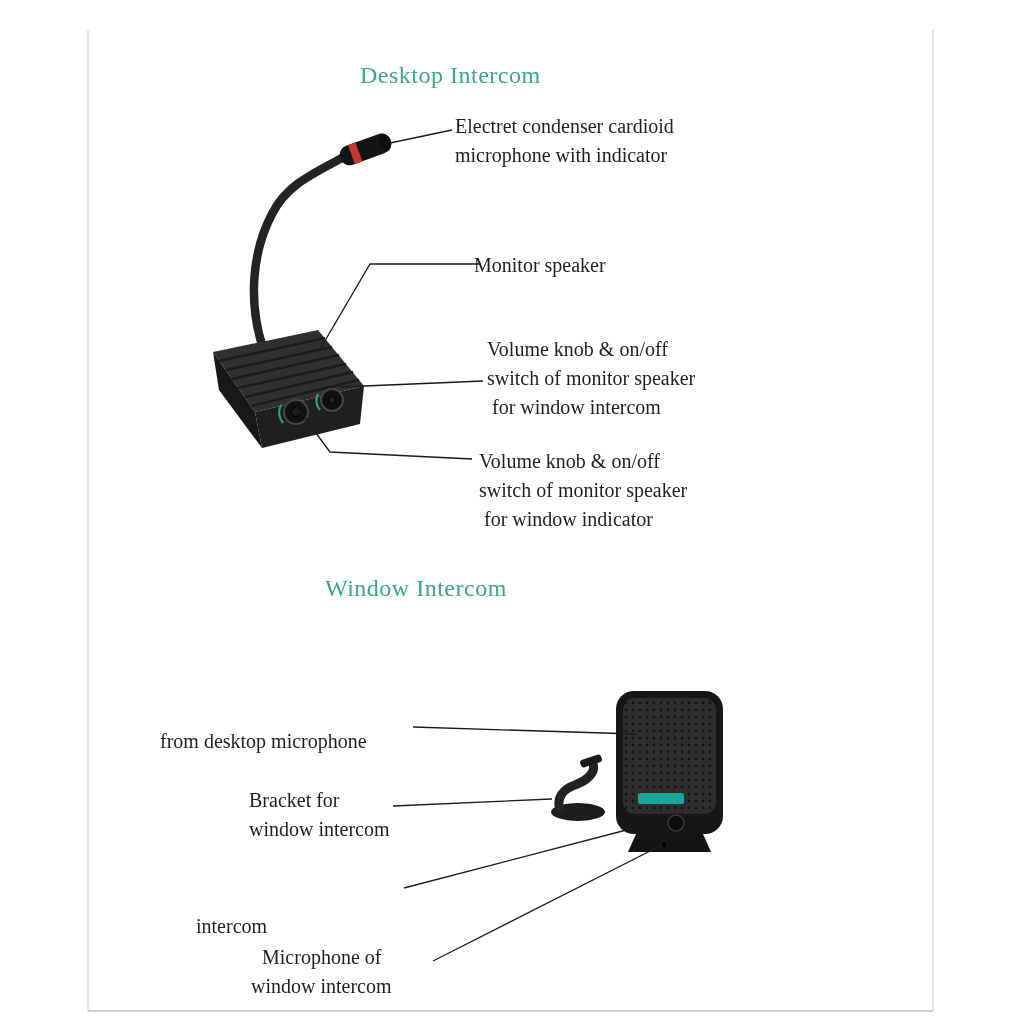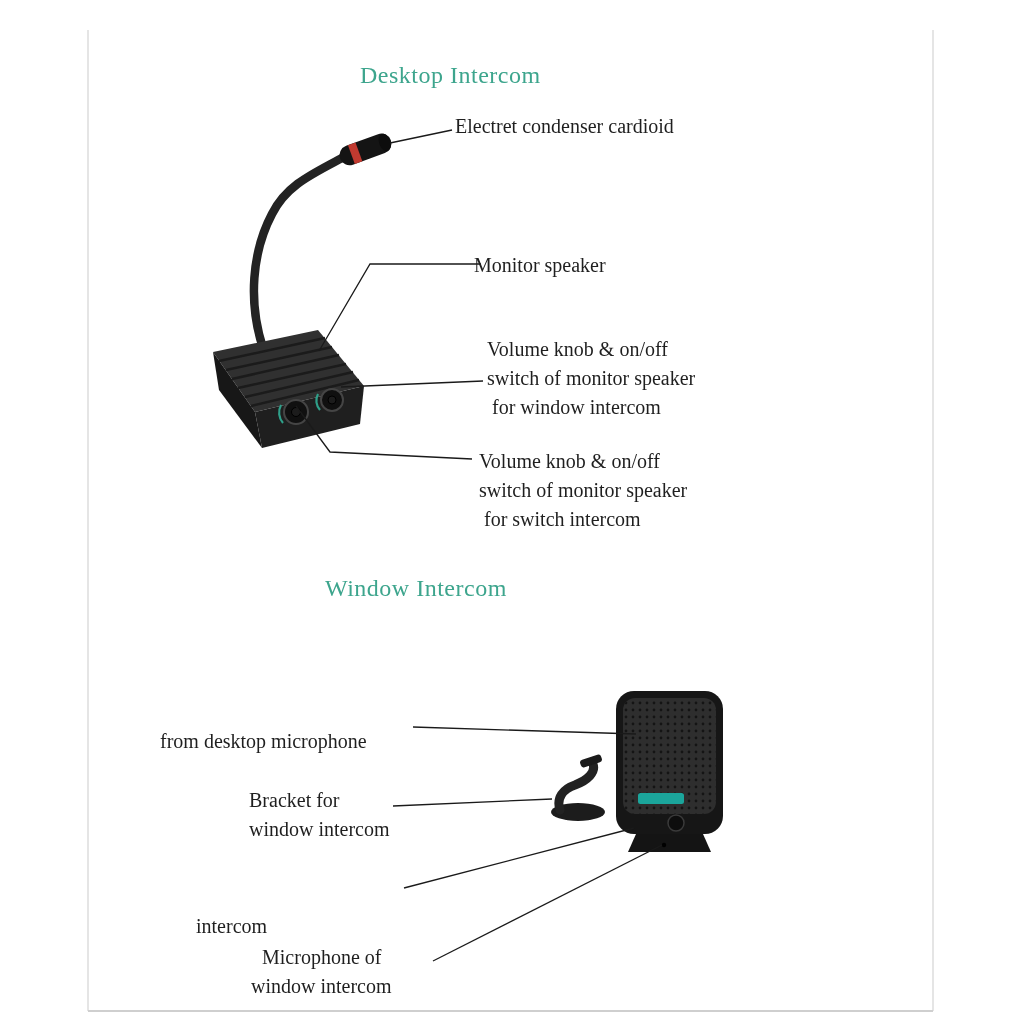--- a/index.html
+++ b/index.html
@@ -109,30 +109,31 @@
       <path d="M413,727 L636,734"></path>
       <path d="M393,806 L552,799"></path>
       <path d="M404,888 L634,828"></path>
       <path d="M433,961 L662,845"></path>
     </g>
   </svg>
 
   <div class="section-title" style="left:360px;top:62px;">Desktop Intercom</div>
 
   <div class="lbl" style="left:455px;top:112px;">Electret condenser cardioid</div>
+  <div class="lbl" style="left:455px;top:141px;">microphone with indicator</div>
 
   <div class="lbl" style="left:474px;top:251px;">Monitor speaker</div>
 
   <div class="lbl" style="left:487px;top:335px;">Volume knob &amp; on/off</div>
   <div class="lbl" style="left:487px;top:364px;">switch of monitor speaker</div>
   <div class="lbl" style="left:492px;top:393px;">for window intercom</div>
 
   <div class="lbl" style="left:479px;top:447px;">Volume knob &amp; on/off</div>
   <div class="lbl" style="left:479px;top:476px;">switch of monitor speaker</div>
-  <div class="lbl" style="left:484px;top:505px;">for switch intercom</div>
+  <div class="lbl" style="left:484px;top:505px;">for window indicator</div>
 
   <div class="section-title" style="left:325px;top:575px;">Window Intercom</div>
 
   <div class="lbl" style="left:160px;top:727px;">from desktop microphone</div>
 
   <div class="lbl" style="left:249px;top:786px;">Bracket for</div>
   <div class="lbl" style="left:249px;top:815px;">window intercom</div>
 
   <div class="lbl" style="left:196px;top:897px;margin-top:15px;">intercom</div>
 

